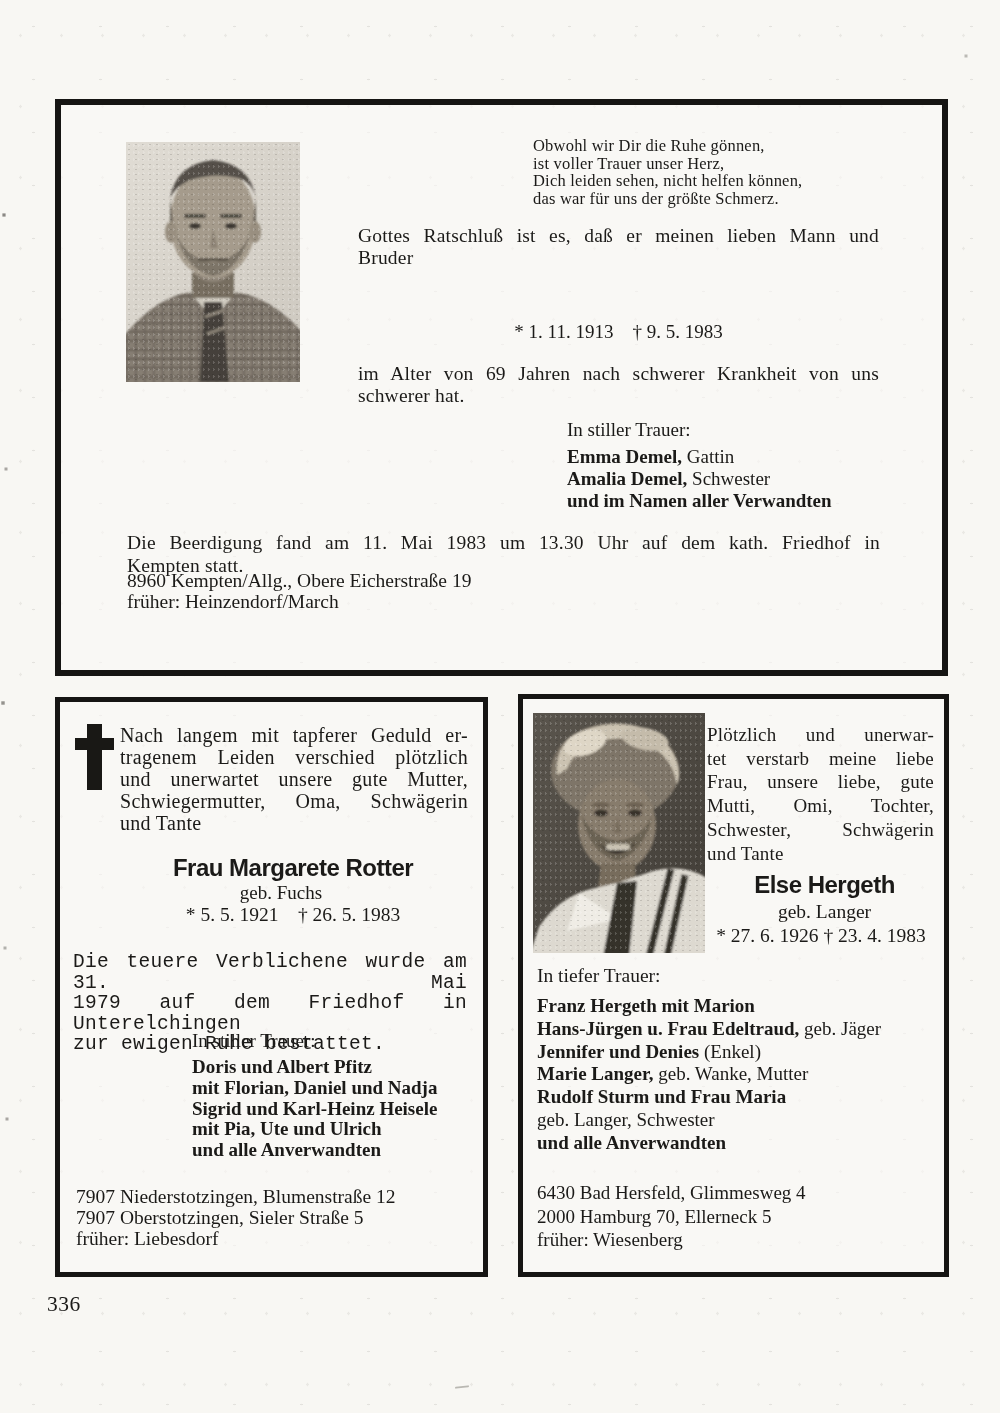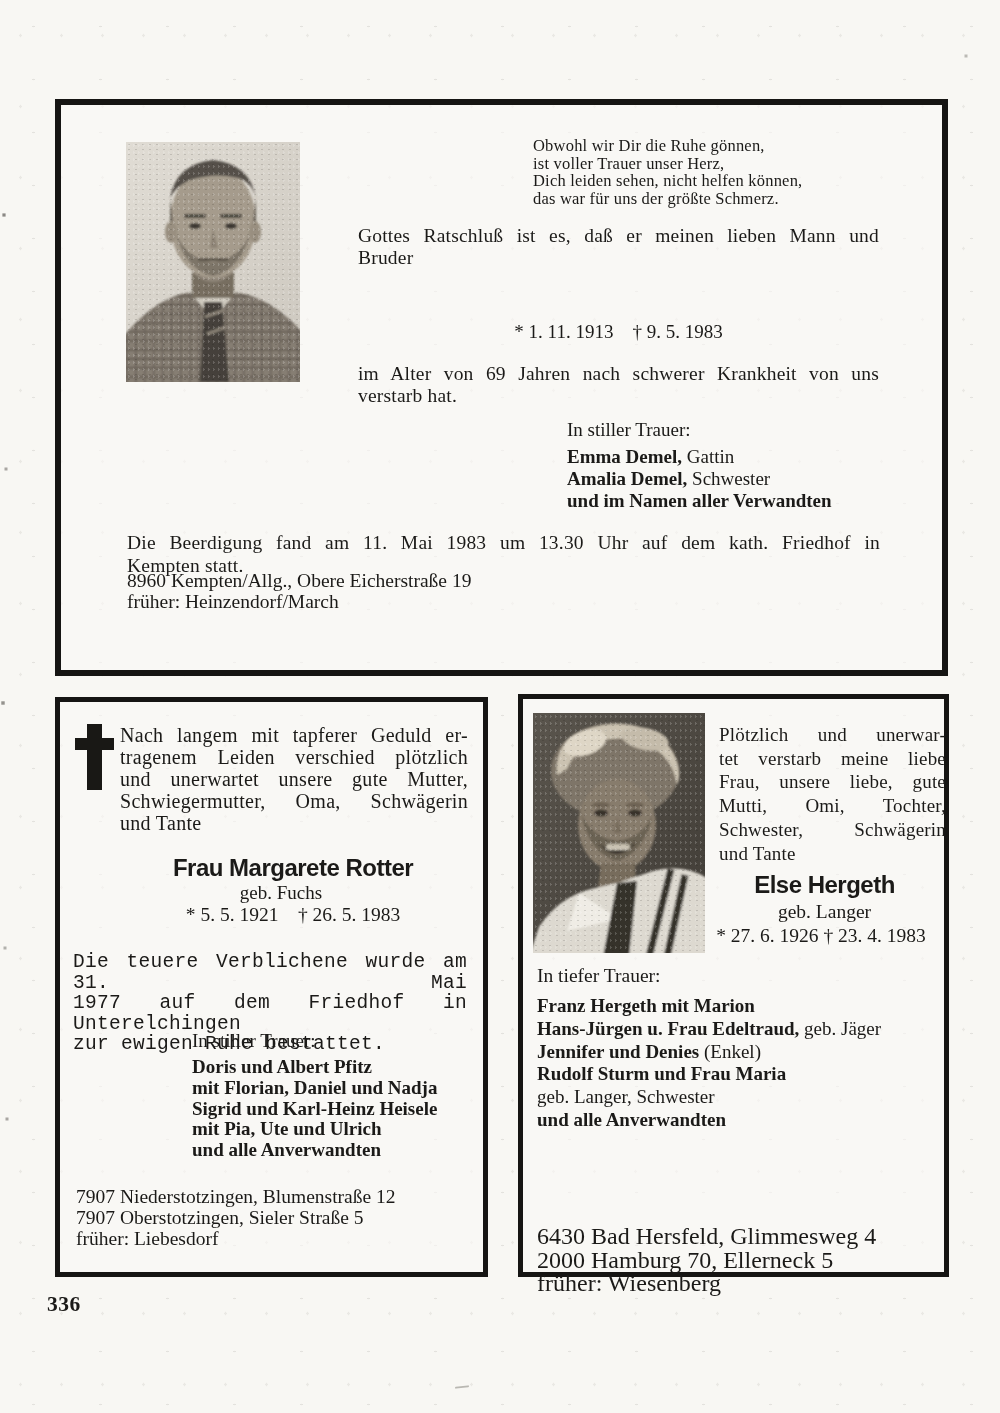--- a/index.html
+++ b/index.html
@@ -50,29 +50,29 @@
   .n2 .intro{left:60px;top:22px;width:348px;font-size:20px;line-height:22px;letter-spacing:.3px;}
   .n2 .hname{left:58px;top:152px;width:350px;font-size:24px;}
   .n2 .maiden{left:46px;top:180px;width:350px;font-size:19px;}
   .n2 .dates{left:58px;top:202px;width:350px;font-size:19.5px;}
   .n2 .burial{left:13px;top:250px;width:394px;font-size:19.5px;line-height:20.6px;letter-spacing:.3px;font-family:Liberation Mono, monospace;}
   .n2 .mlabel{left:132px;top:328px;font-size:19px;}
   .n2 .mourners{left:132px;top:355px;font-size:19px;line-height:20.8px;font-weight:700;}
   .n2 .addr{left:16px;top:484px;font-size:19.5px;line-height:21px;}
   
   .n3 .photo{left:10px;top:14px;width:172px;height:240px;background:#4e4a43;}
-  .n3 .intro{left:196px;top:24px;width:227px;font-size:19px;line-height:23.7px;letter-spacing:.2px;}
+  .n3 .intro{left:184px;top:24px;width:227px;font-size:19px;line-height:23.7px;letter-spacing:.2px;}
   .n3 .hname{left:188px;top:172px;width:227px;font-size:24px;}
   .n3 .maiden{left:188px;top:202px;width:227px;font-size:19.5px;}
   .n3 .dates{left:172px;top:226px;width:252px;font-size:19.5px;}
   .n3 .mlabel{left:14px;top:266px;font-size:19.5px;}
   .n3 .mourners{left:14px;top:296px;width:404px;font-size:19px;line-height:22.8px;}
-  .n3 .addr{left:14px;top:482px;font-size:24px;line-height:23.5px;margin-top:44px;}
-  
-  .pageno{left:47px;top:1292px;font-size:21.5px;letter-spacing:.5px;font-weight:bold;}
+  .n3 .addr{left:14px;top:482px;font-size:19px;line-height:23.5px;}
+  
+  .pageno{left:47px;top:1292px;font-size:21.5px;letter-spacing:.5px;}
   .specks{position:absolute;left:2px;top:0;width:2px;height:2px;background:transparent;
     box-shadow:1px 214px 0 .6px rgba(50,46,40,.55),3px 468px 0 .5px rgba(50,46,40,.4),
                0 702px 0 .7px rgba(50,46,40,.5),2px 947px 0 .5px rgba(50,46,40,.35),
                4px 1118px 0 .5px rgba(50,46,40,.4),963px 55px 0 .5px rgba(50,46,40,.3);}
   .smudge{position:absolute;left:455px;top:1386px;width:14px;height:2px;border-radius:2px;
     background:rgba(70,65,58,.35);transform:rotate(-6deg);}
 </style>
 </head>
 <body>
 
@@ -140,21 +140,21 @@
 
     <div class="abs intro">
         <div class="tline just">Gottes Ratschluß ist es, daß er meinen lieben Mann und</div>
         <div class="tline">Bruder</div>
       </div>
 
     <div class="abs dates ctr pre">* 1. 11. 1913 † 9. 5. 1983</div>
 
     <div class="abs after">
         <div class="tline just">im Alter von 69 Jahren nach schwerer Krankheit von uns</div>
-        <div class="tline">verstarb hat.</div>
+        <div class="tline">schwerer hat.</div>
       </div>
 
     <div class="abs mlabel">In stiller Trauer:</div>
     <div class="abs mourners nowrap">
         <div class="tline"><b>Emma Demel,</b> Gattin</div>
         <div class="tline"><b>Amalia Demel,</b> Schwester</div>
         <div class="tline"><b>und im Namen aller Verwandten</b></div>
       </div>
 
     <div class="abs funeral">
@@ -181,21 +181,21 @@
         <div class="tline just">Schwiegermutter, Oma, Schwägerin</div>
         <div class="tline">und Tante</div>
       </div>
 
     <div class="abs hname bname ctr">Frau Margarete Rotter</div>
     <div class="abs maiden ctr">geb. Fuchs</div>
     <div class="abs dates ctr pre">* 5. 5. 1921 † 26. 5. 1983</div>
 
     <div class="abs burial">
         <div class="tline just">Die teuere Verblichene wurde am 31. Mai</div>
-        <div class="tline just">1977 auf dem Friedhof in Unterelchingen</div>
+        <div class="tline just">1979 auf dem Friedhof in Unterelchingen</div>
         <div class="tline">zur ewigen Ruhe bestattet.</div>
       </div>
 
     <div class="abs mlabel">In stiller Trauer:</div>
     <div class="abs mourners nowrap">
         <div class="tline"><b>Doris und Albert Pfitz</b></div>
         <div class="tline"><b>mit Florian, Daniel und Nadja</b></div>
         <div class="tline"><b>Sigrid und Karl-Heinz Heisele</b></div>
         <div class="tline"><b>mit Pia, Ute und Ulrich</b></div>
         <div class="tline"><b>und alle Anverwandten</b></div>
@@ -264,20 +264,21 @@
 
     <div class="abs hname bname ctr">Else Hergeth</div>
     <div class="abs maiden ctr">geb. Langer</div>
     <div class="abs dates ctr pre">* 27. 6. 1926 † 23. 4. 1983</div>
 
     <div class="abs mlabel">In tiefer Trauer:</div>
     <div class="abs mourners nowrap">
         <div class="tline"><b>Franz Hergeth mit Marion</b></div>
         <div class="tline"><b>Hans-Jürgen u. Frau Edeltraud,</b> geb. Jäger</div>
         <div class="tline"><b>Jennifer und Denies</b> (Enkel)</div>
+        <div class="tline"><b>Marie Langer,</b> geb. Wanke, Mutter</div>
         <div class="tline"><b>Rudolf Sturm und Frau Maria</b></div>
         <div class="tline">geb. Langer, Schwester</div>
         <div class="tline"><b>und alle Anverwandten</b></div>
       </div>
 
     <div class="abs addr nowrap">
         <div class="tline">6430 Bad Hersfeld, Glimmesweg 4</div>
         <div class="tline">2000 Hamburg 70, Ellerneck 5</div>
         <div class="tline">früher: Wiesenberg</div>
       </div>

